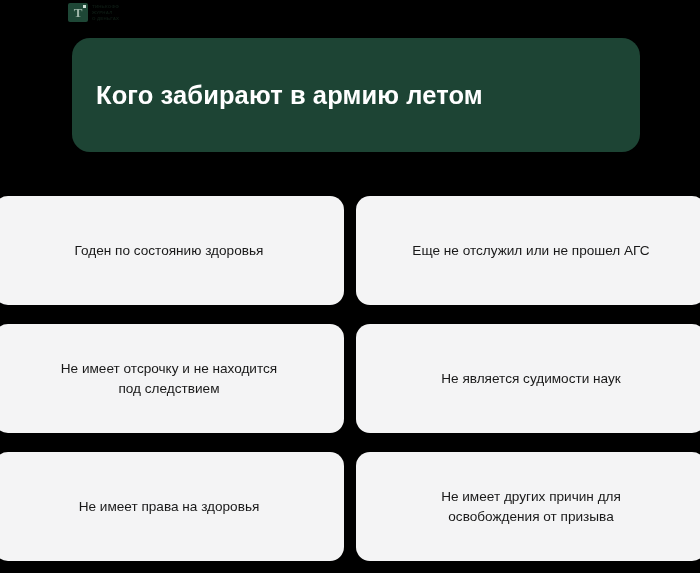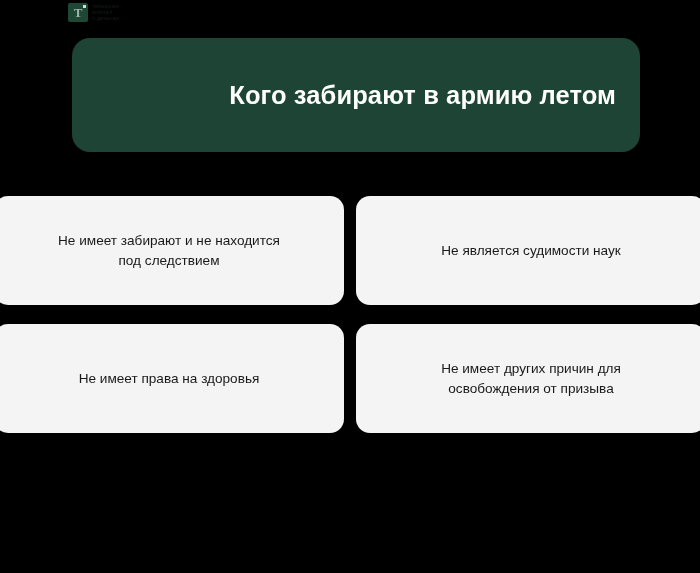--- a/index.html
+++ b/index.html
@@ -70,21 +70,21 @@
   #title-banner {
     position: absolute;
     left: 72px;
     top: 38px;
     width: 568px;
     height: 114px;
     background: #1d4434;
     border-radius: 18px;
     display: flex;
     align-items: center;
-    justify-content: flex-end;
+    justify-content: flex-start;
     box-sizing: border-box;
     padding: 0 24px;
   }
   #title-banner .title-text {
     color: #ffffff;
     font-size: 25.5px;
     font-weight: bold;
     letter-spacing: 0.1px;
     text-align: center;
     line-height: 30px;
@@ -144,24 +144,32 @@
     <span>О ДЕНЬГАХ</span>
   </div>
 </div>
 
 <div id="title-banner">
   <div class="title-text">Кого забирают в армию летом</div>
 </div>
 
 <div id="card-grid">
 
+  <div class="card-row">
+    <div class="card">
+      <div class="card-text">Годен по состоянию здоровья</div>
+    </div>
+    <div class="card">
+      <div class="card-text">Еще не отслужил или не прошел АГС</div>
+    </div>
+  </div>
 
   <div class="card-row">
     <div class="card">
-      <div class="card-text">Не имеет забирают и не находится
+      <div class="card-text">Не имеет отсрочку и не находится
 под следствием</div>
     </div>
     <div class="card">
       <div class="card-text">Не является судимости наук</div>
     </div>
   </div>
 
   <div class="card-row">
     <div class="card">
       <div class="card-text">Не имеет права на здоровья</div>

